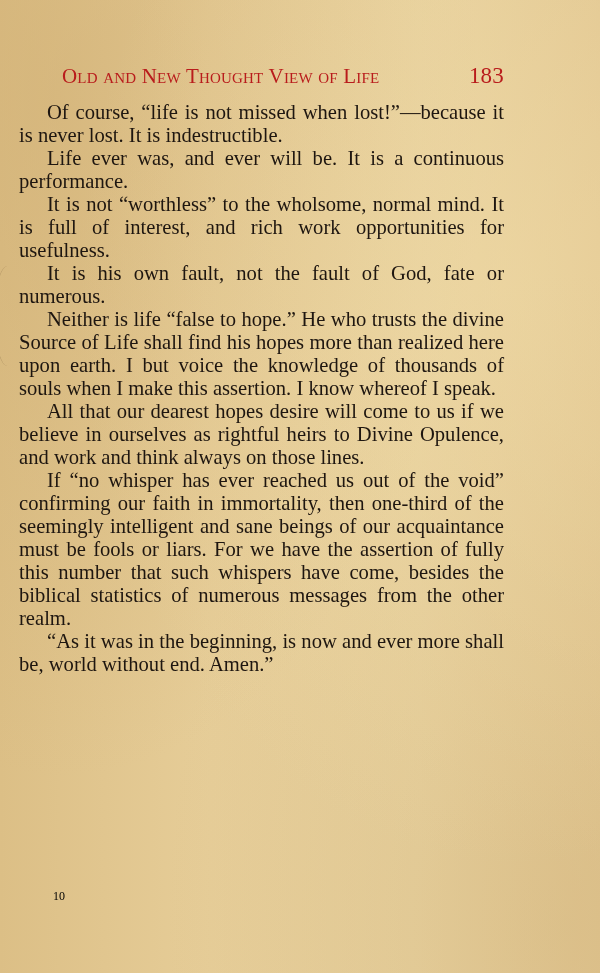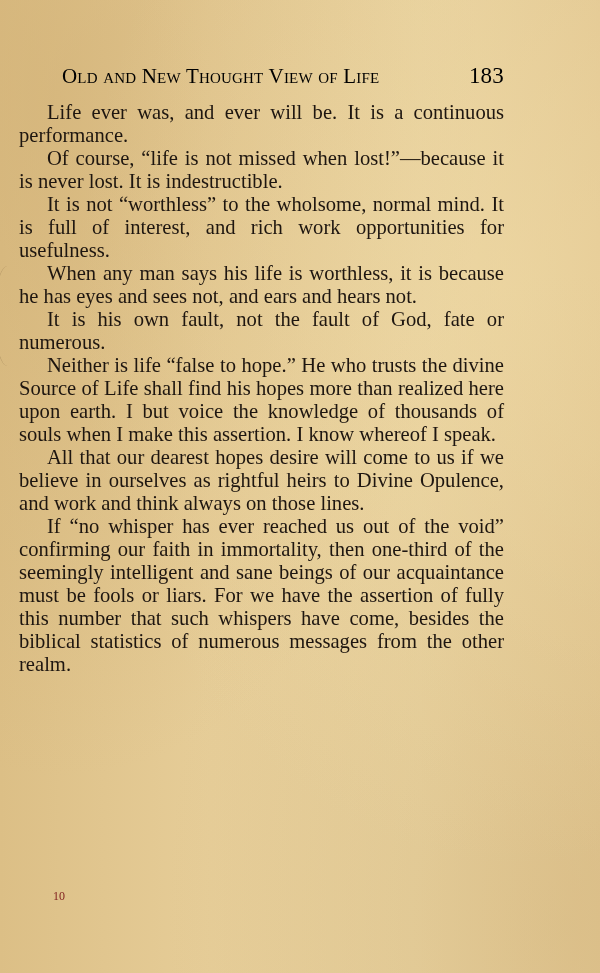--- a/index.html
+++ b/index.html
@@ -29,21 +29,21 @@
     }
     .running-head {
       position: absolute;
       top: 62px;
       left: 62px;
       width: 442px;
       font-size: 21px;
       line-height: 28px;
       letter-spacing: 0.2px;
       white-space: nowrap;
-      color: #000000;
+      color: #b91c1c;
     }
     .running-head .title {
       font-variant: small-caps;
     }
     .running-head .folio {
       position: absolute;
       right: 0;
       top: 0;
       font-size: 23px;
     }
@@ -60,21 +60,21 @@
     }
     .body-text p {
       margin: 0;
       text-indent: 28px;
     }
     .signature-mark {
       position: absolute;
       top: 889px;
       left: 53px;
       font-size: 12px;
-      color: #7f1d1d;
+      color: #000000;
     }
     .margin-mark {
       position: absolute;
       left: -6px;
       top: 266px;
       width: 26px;
       height: 100px;
       border-left: 1.5px solid rgba(120,95,60,0.35);
       border-radius: 50% 0 0 50%;
     }
@@ -84,24 +84,24 @@
 
 <div class="page">
   <div class="margin-mark"></div>
 
   <div class="running-head">
     <span class="title">Old and New Thought View of Life</span>
     <span class="folio">183</span>
   </div>
 
   <div class="body-text">
+    <p>Of course, “life is not missed when lost!”—because it is never lost.  It is indestructible.</p>
     <p>Life ever was, and ever will be.  It is a continuous performance.</p>
-    <p>Of course, “life is not missed when lost!”—because it is never lost.  It is indestructible.</p>
     <p>It is not “worthless” to the wholsome, normal mind.  It is full of interest, and rich work opportunities for usefulness.</p>
-    <p>When any man says his life is worthless, it is be­cause he has eyes and sees not, and ears and hears not.</p>
     <p>It is his own fault, not the fault of God, fate or numerous.</p>
     <p>Neither is life “false to hope.”  He who trusts the divine Source of Life shall find his hopes more than realized here upon earth.  I but voice the knowledge of thousands of souls when I make this assertion.  I know whereof I speak.</p>
     <p>All that our dearest hopes desire will come to us if we believe in ourselves as rightful heirs to Divine Opulence, and work and think always on those lines.</p>
     <p>If “no whisper has ever reached us out of the void” confirming our faith in immortality, then one-third of the seemingly intelligent and sane beings of our acquaintance must be fools or liars.  For we have the assertion of fully this number that such whispers have come, besides the biblical statistics of numerous messages from the other realm.</p>
+    <p>“As it was in the beginning, is now and ever more shall be, world without end.  Amen.”</p>
   </div>
 
   <div class="signature-mark">10</div>
 </div>
 
 </body></html>

